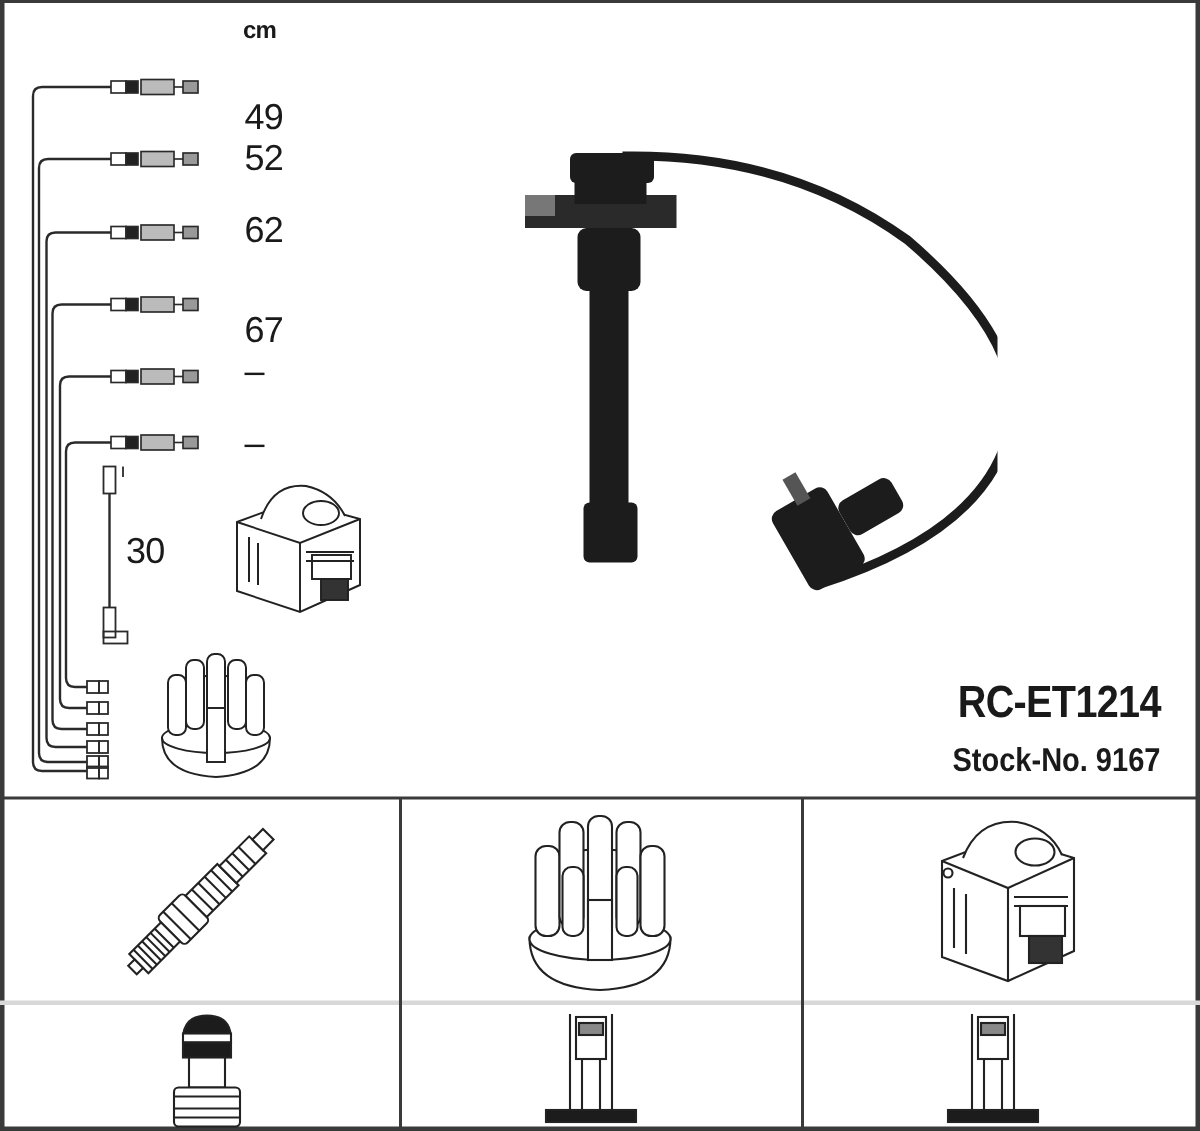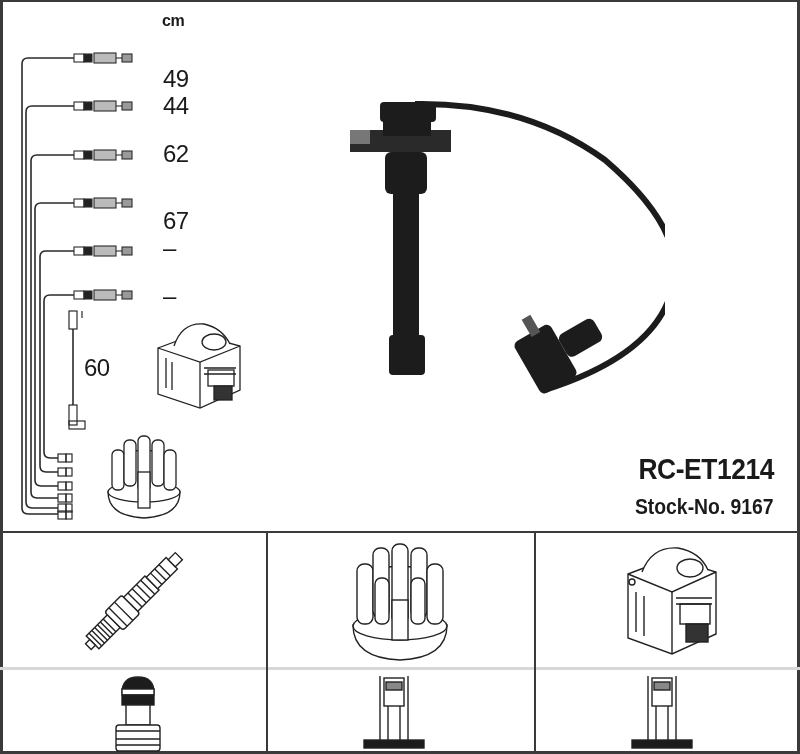--- a/index.html
+++ b/index.html
@@ -19,26 +19,26 @@
 </style>
 </head>
 <body>
 
 <div class="frame"></div>
 
 <div class="top">
   <div class="unit">cm</div>
 
   <div class="len" style="top:44px;margin-top:21px;">49</div>
-  <div class="len" style="top:92px;">44</div>
+  <div class="len" style="top:92px;">52</div>
   <div class="len" style="top:140px;text-align:right;">62</div>
   <div class="len" style="top:188px;margin-top:19px;">67</div>
   <div class="len" style="top:234px;">–</div>
   <div class="len" style="top:282px;">–</div>
-  <div class="len" style="top:354px; left:84px;">60</div>
+  <div class="len" style="top:354px; left:84px;">30</div>
 
   <svg width="150" height="530" viewBox="0 0 150 530" style="left:0;top:0;" fill="none" stroke="#2a2a2a" stroke-width="1.6">
 
     <path d="M74 58 H28 Q22 58 22 64 V508 Q22 514 28 514 H58"></path>
     <path d="M74 106 H32 Q26 106 26 112 V502 Q26 508 32 508 H58"></path>
     <path d="M74 155 H37 Q31 155 31 161 V492 Q31 498 37 498 H58"></path>
     <path d="M74 203 H41 Q35 203 35 209 V480 Q35 486 41 486 H58"></path>
     <path d="M74 251 H46 Q40 251 40 257 V466 Q40 472 46 472 H58"></path>
     <path d="M74 295 H50 Q44 295 44 301 V452 Q44 458 50 458 H58"></path>
 

